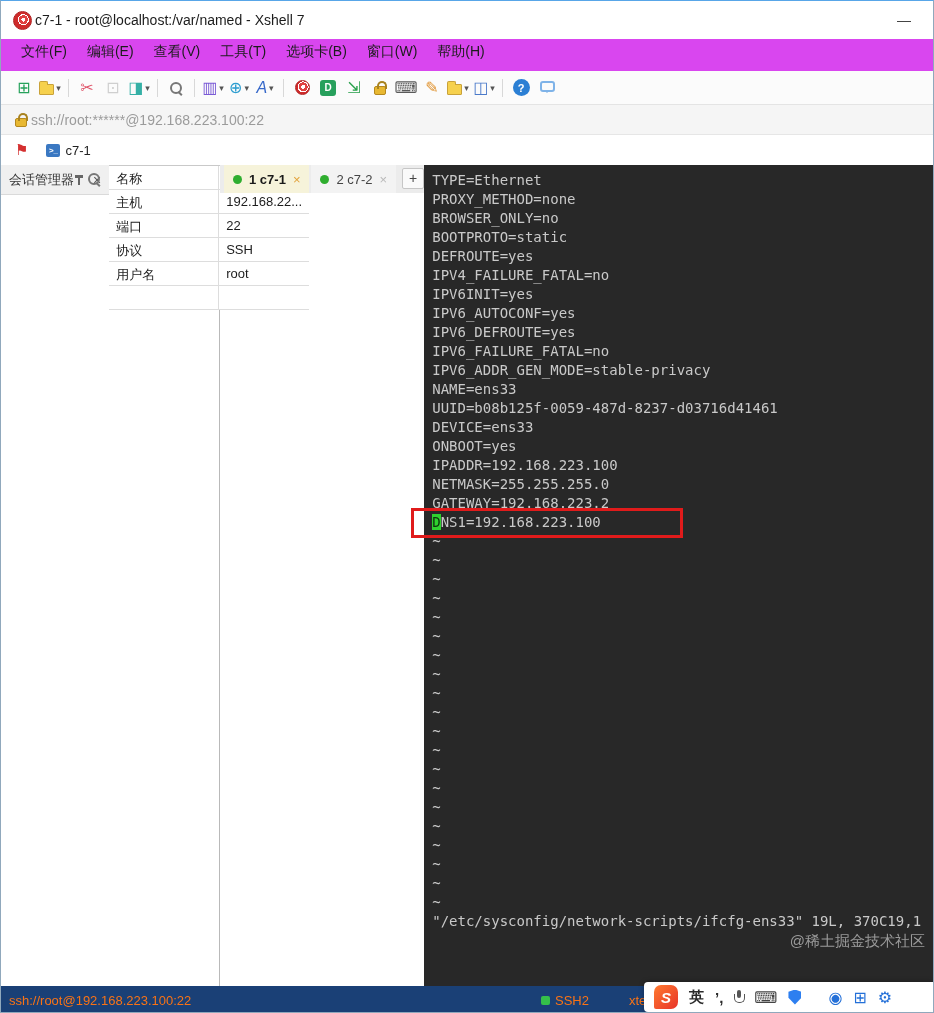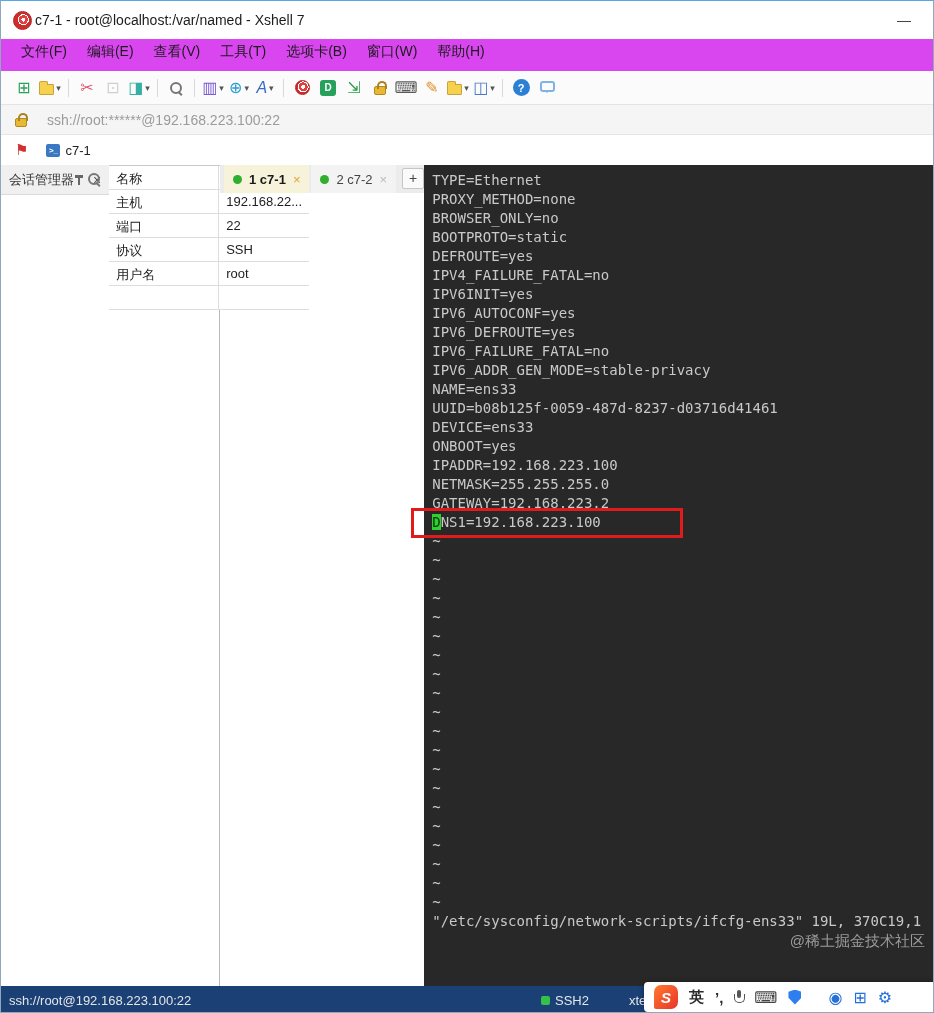--- a/index.html
+++ b/index.html
@@ -34,21 +34,21 @@
   .mag-icon::before{content:"";position:absolute;left:1px;top:1px;width:8px;height:8px;border:2px solid #777;border-radius:50%}
   .mag-icon::after{content:"";position:absolute;left:10px;top:10px;width:5px;height:2px;background:#777;transform:rotate(45deg);transform-origin:0 0}
   .lock-ico{position:relative;display:inline-block;width:12px;height:9px;background:#e8b832;border:1px solid #b5881f;border-radius:2px;margin-top:6px;flex:none}
   .lock-ico::before{content:"";position:absolute;top:-6px;left:2px;width:6px;height:6px;border:2px solid #a98320;border-bottom:none;border-radius:5px 5px 0 0}
   .help-ico{display:inline-flex;align-items:center;justify-content:center;width:17px;height:17px;border-radius:50%;background:#2b7fd4;color:#fff;font-size:11px;font-weight:bold}
   .bubble-ico{position:relative;display:inline-block;width:15px;height:11px;border:2px solid #7fb3e8;border-radius:3px;margin-top:-2px}
   .bubble-ico::after{content:"";position:absolute;left:2px;bottom:-6px;border:3px solid transparent;border-top-color:#7fb3e8}
   .xftp-ico{display:inline-flex;align-items:center;justify-content:center;width:16px;height:16px;border-radius:3px;background:#27a05c;color:#fff;font-size:10px;font-weight:bold}
 
   
-  .addressbar{height:30px;display:flex;align-items:center;gap:20px;padding-left:14px;background:#f5f5f5;border-bottom:1px solid #e6e6e6}
+  .addressbar{height:30px;display:flex;align-items:center;gap:4px;padding-left:14px;background:#f5f5f5;border-bottom:1px solid #e6e6e6}
   .url-text{font-size:14px;color:#9b9b9b}
   .quickbar{height:30px;display:flex;align-items:center;gap:12px;padding-left:14px;background:#fff}
   .flag-ico{color:#d43030;font-size:15px}
   .qb-item{display:inline-flex;align-items:center;gap:5px;font-size:13px;color:#222;padding:2px 6px}
   .mini-term-ico{display:inline-flex;align-items:center;justify-content:center;width:14px;height:13px;background:#3a78c2;border-radius:2px;color:#fff;font-size:8px;font-weight:bold}
 
   
   .main{display:flex;height:821px}
   .sidebar{width:219px;flex:none;border-right:1px solid #b9b9b9;display:flex;flex-direction:row;background:#fff}
   .sm-header{height:30px;flex:none;display:flex;align-items:center;padding:0 8px;background:#f0f0f0;border-bottom:1px solid #dadada;font-size:13px;color:#333}
@@ -79,21 +79,21 @@
   .term-tab.active .tab-close{color:#e2a23a}
   .tab-plus{width:22px;height:21px;margin:3px 0 0 6px;background:#fafafa;border:1px solid #c6c6c6;border-radius:2px;text-align:center;line-height:19px;font-size:14px;color:#444}
   .terminal{flex:1;position:relative;background:#282828;color:#c9c9c9;font-family:"DejaVu Sans Mono","Liberation Mono",monospace;font-size:14px;line-height:19px;padding:6px 0 0 8px;overflow:visible}
   .term-line{height:19px;white-space:pre}
   .cursor{background:#2fd12f;color:#0c330c}
   .hl-box{position:absolute;left:-13px;width:272px;height:30px;border:3px solid #e01b1b;z-index:4;pointer-events:none}
   .vi-row{display:flex;justify-content:space-between;padding-right:30px}
   .watermark{position:absolute;right:26px;top:766px;font-family:"Liberation Sans",sans-serif;font-size:15px;color:#9a9a9a;z-index:2}
 
   
-  .statusbar{height:28px;display:flex;align-items:center;background:#1a4076;color:#e5e5e5;font-size:13px;padding:9px 8px;position:relative}
+  .statusbar{height:28px;display:flex;align-items:center;background:#1a4076;color:#f97316;font-size:13px;padding:9px 8px;position:relative}
   .sb-ssh{position:absolute;left:540px;display:flex;align-items:center;gap:5px}
   .sb-dot{width:9px;height:9px;border-radius:2px;background:#35c04a;display:inline-block}
   .sb-xterm{position:absolute;left:628px}
 
   
   .ime-bar{position:absolute;right:0;bottom:0;width:289px;height:30px;background:#fff;display:flex;align-items:center;gap:11px;padding:0 10px;box-shadow:0 0 5px rgba(0,0,0,.35);border-radius:4px 0 0 4px;z-index:10}
   .sogou-logo{display:inline-flex;align-items:center;justify-content:center;width:24px;height:24px;border-radius:7px 7px 7px 2px;background:linear-gradient(135deg,#ff7a2f,#e8342a);color:#fff;font-weight:bold;font-size:15px;font-style:italic;flex:none}
   .ime-text{font-size:15px;color:#2a2a2a;font-weight:bold}
   .ime-glyph{font-size:16px;color:#444}
   .mic-ico{position:relative;display:inline-block;width:9px;height:15px;flex:none}

